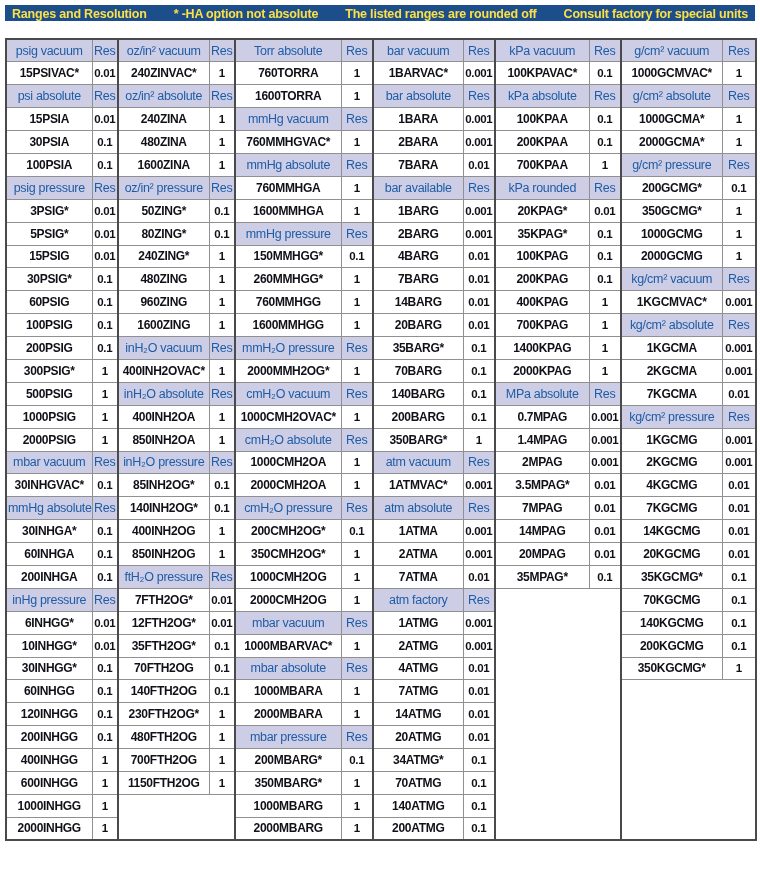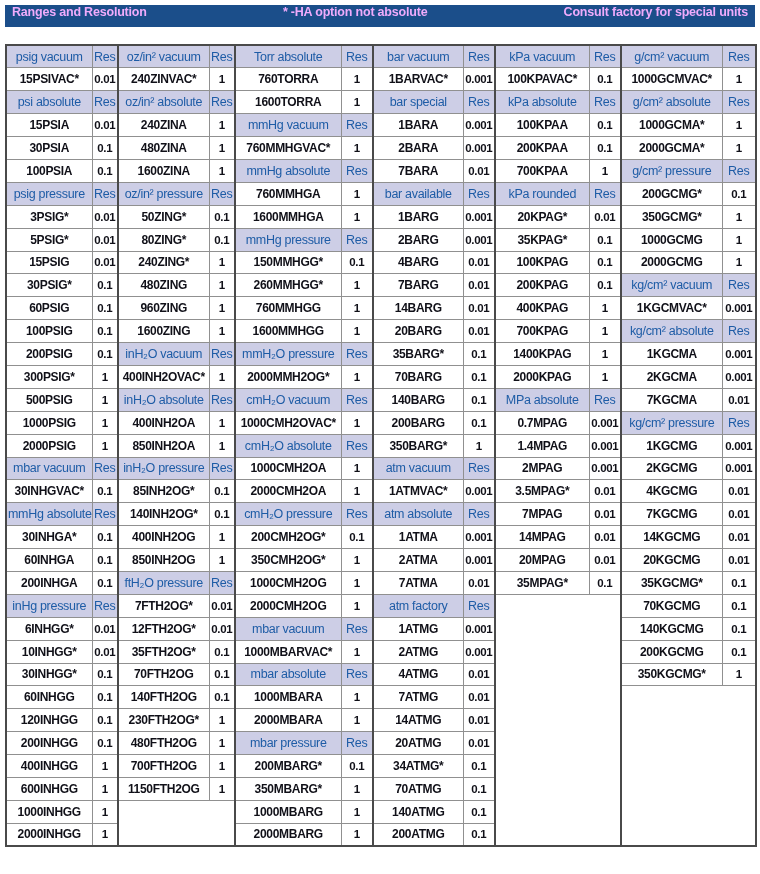--- a/index.html
+++ b/index.html
@@ -3,24 +3,24 @@
 <meta charset="utf-8">
 <style>
   html,body{margin:0;padding:0;background:#ffffff;}
   body{
     width:760px;height:874px;overflow:hidden;
     font-family:"Liberation Sans","DejaVu Sans",sans-serif;
     -webkit-font-smoothing:antialiased;
   }
   .page{padding:5px 5px 0 5px;}
   .title-bar{
-    height:22px;
+    height:16px;
     background:var(--navy,#1b4e8a);
-    color:#f0abfc;
-    display:flex;align-items:flex-start;justify-content:space-between;
+    color:#fde047;
+    display:flex;align-items:flex-end;justify-content:space-between;
     padding:0 7px;
     font-size:12.5px;font-weight:bold;letter-spacing:-0.2px;
     box-sizing:border-box;
   }
   table.ranges{
     border-collapse:collapse;
     table-layout:fixed;
     width:750px;
     margin-top:17px;
     border:2px solid var(--thick,#4a4a4a);
@@ -57,20 +57,21 @@
   }
   td.empty{background:#ffffff;}
 </style>
 </head>
 <body style="--navy: #1b4e8a; --lavender: #cdcee6; --blue: #1e5ca6; --thin: #909090; --thick: #4a4a4a;">
 
 <div class="page">
   <div class="title-bar">
     <span>Ranges and Resolution</span>
     <span>* -HA option not absolute</span>
+    <span>The listed ranges are rounded off</span>
     <span>Consult factory for special units</span>
   </div>
 
   <table class="ranges">
     <colgroup>
       <col style="width:86px">
         <col style="width:26px">
       <col style="width:91px">
         <col style="width:26px">
       <col style="width:106px">
@@ -111,21 +112,21 @@
           <td class="dl gstart">1000GCMVAC*</td>
           <td class="dr">1</td>
         </tr>
         <tr>
           <td class="hd">psi absolute</td>
           <td class="hd">Res</td>
           <td class="hd gstart">oz/in² absolute</td>
           <td class="hd">Res</td>
           <td class="dl gstart">1600TORRA</td>
           <td class="dr">1</td>
-          <td class="hd gstart">bar special</td>
+          <td class="hd gstart">bar absolute</td>
           <td class="hd">Res</td>
           <td class="hd gstart">kPa absolute</td>
           <td class="hd">Res</td>
           <td class="hd gstart">g/cm² absolute</td>
           <td class="hd">Res</td>
         </tr>
         <tr>
           <td class="dl">15PSIA</td>
           <td class="dr">0.01</td>
           <td class="dl gstart">240ZINA</td>

